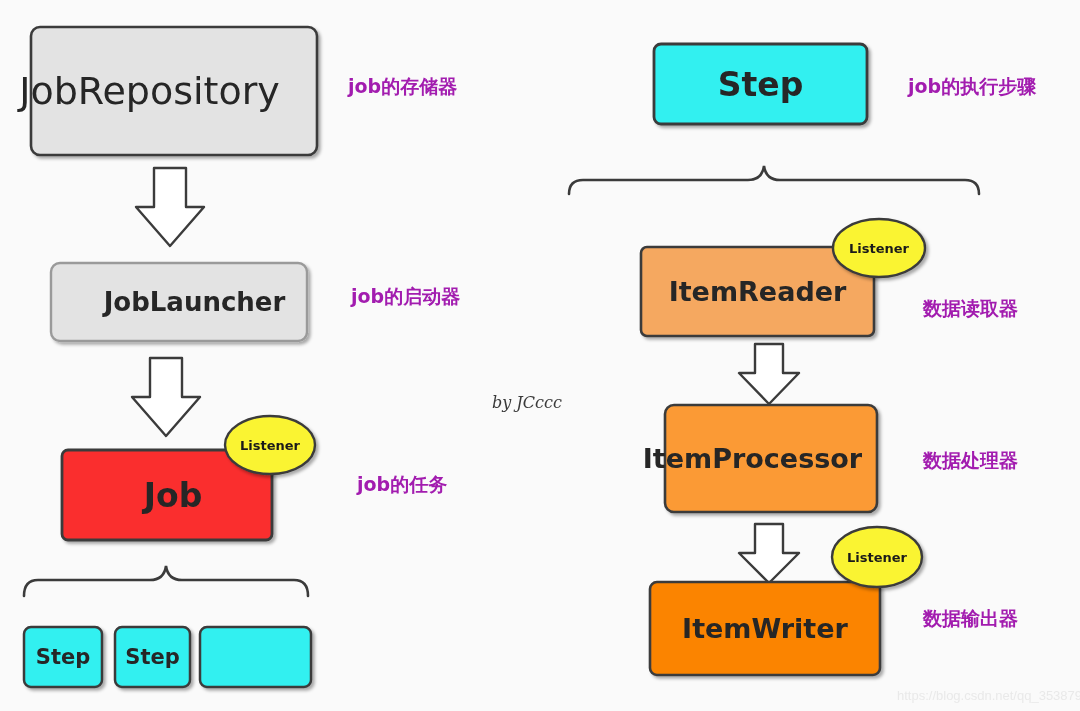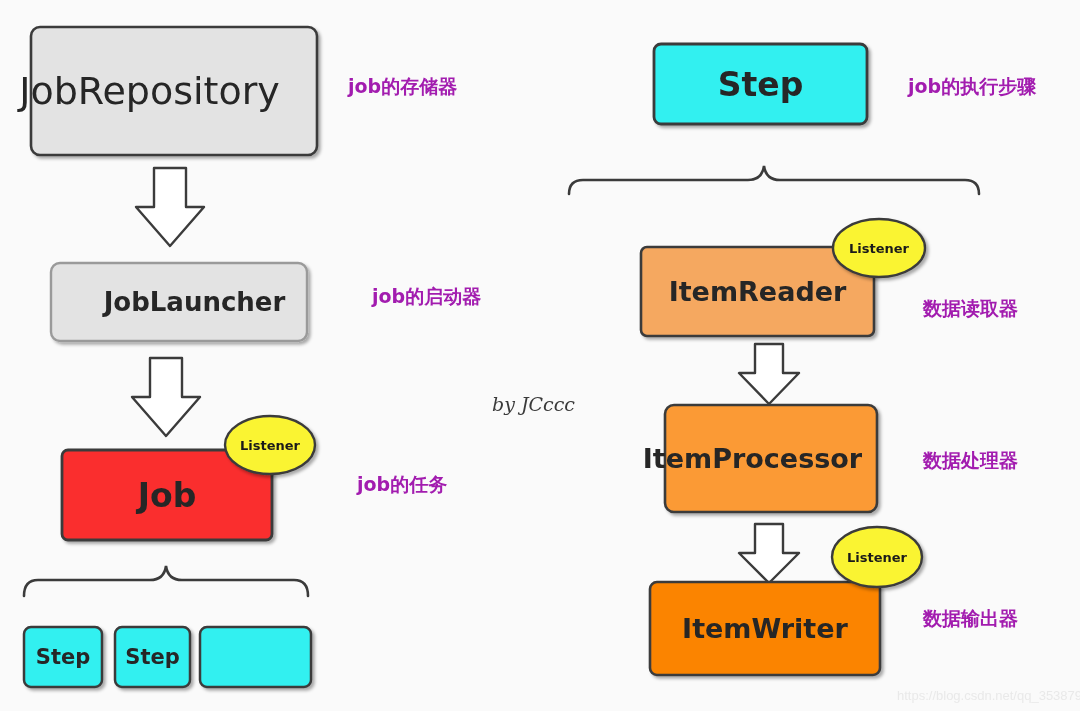--- a/index.html
+++ b/index.html
@@ -36,42 +36,42 @@
     font-size: 38px;
     font-weight: 400;
     letter-spacing: 0px;
     font-family: "DejaVu Sans", sans-serif;
   }
   .lbl-strong {
     font-weight: bold;
     font-family: "DejaVu Sans", sans-serif;
   }
   .lbl-joblauncher { font-size: 26px; }
-  .lbl-job { font-size: 33px; }
+  .lbl-job { font-size: 33px; padding-left: 6px; }
   .lbl-step-main { font-size: 33px; }
   .lbl-step-small { font-size: 21px; }
   .lbl-item { font-size: 27px; }
   .lbl-listener {
     font-size: 13px;
     font-weight: bold;
     color: #1a1a1a;
     font-family: "DejaVu Sans", sans-serif;
   }
   .annot {
     position: absolute;
     color: #a21caf;
     font-size: 19px;
     font-weight: bold;
     white-space: nowrap;
     font-family: "DejaVu Sans", sans-serif;
   }
   .signature {
     position: absolute;
     color: #3a3a3a;
-    font-size: 19px;
+    font-size: 16px;
     font-style: italic;
     white-space: nowrap;
     font-family: "DejaVu Serif", serif;
   }
   .watermark {
     position: absolute;
     color: #e9e9e9;
     font-size: 13px;
     white-space: nowrap;
     font-family: "Liberation Sans", sans-serif;
@@ -146,21 +146,21 @@
   <div class="node-label lbl-listener" style="left:834px; top:219px; width:90px; height:58px;">Listener</div>
 
   <div class="node-label lbl-strong lbl-item" style="left:665px; top:405px; width:175px; height:107px;">ItemProcessor</div>
 
   <div class="node-label lbl-strong lbl-item" style="left:650px; top:582px; width:230px; height:93px;border-radius:17px;">ItemWriter</div>
 
   <div class="node-label lbl-listener" style="left:832px; top:528px; width:90px; height:58px;">Listener</div>
 
   <div class="annot" style="left:348px; top:74px;">job的存储器</div>
 
-  <div class="annot" style="left:372px; top:284px;">job的启动器</div>
+  <div class="annot" style="left:351px; top:284px;">job的启动器</div>
 
   <div class="annot" style="left:357px; top:472px;">job的任务</div>
 
   <div class="annot" style="left:908px; top:74px;">job的执行步骤</div>
 
   <div class="annot" style="left:923px; top:296px;">数据读取器</div>
 
   <div class="annot" style="left:923px; top:448px;">数据处理器</div>
 
   <div class="annot" style="left:923px; top:606px;">数据输出器</div>

